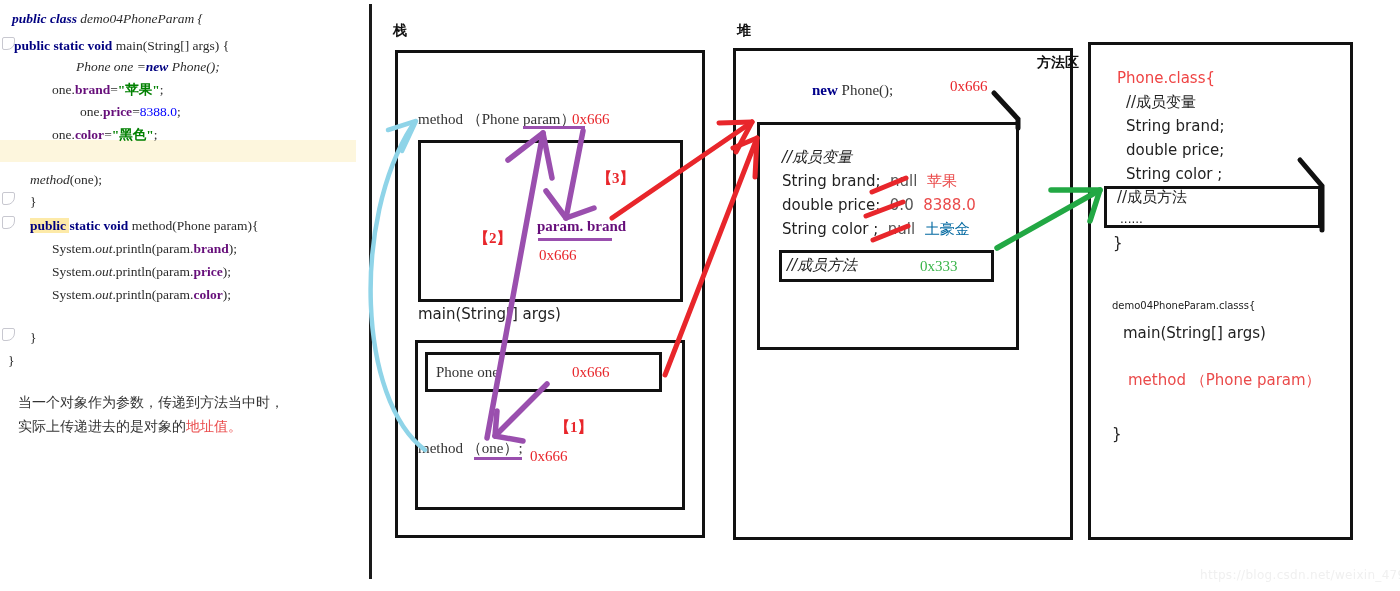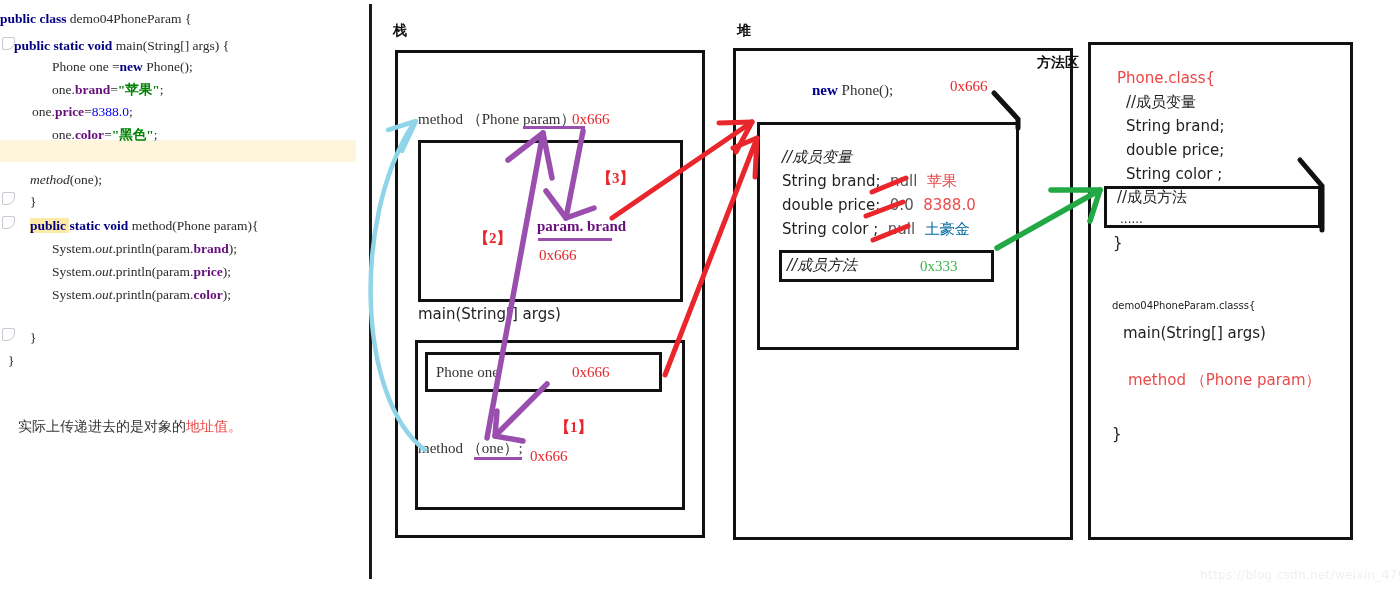--- a/index.html
+++ b/index.html
@@ -42,41 +42,42 @@
   .wm{font-family:"DejaVu Sans",sans-serif;font-size:12px;color:#f0f0f0;letter-spacing:.3px;}
 
   svg.overlay{position:absolute;left:0;top:0;width:1400px;height:591px;pointer-events:none;}
 </style>
 </head>
 <body>
 
 <div class="abs" id="code-pane">
   <div class="abs hl-band"></div>
   <div class="abs" id="code-lines">
-      <div class="code-line" style="top: 8px; padding-left: 0;"><span class="kw">public </span><span class="kw">class </span><span class="">demo04PhoneParam {</span></div>
+      <div class="code-line" style="top: 8px; padding-left: 12px; font-style: italic;"><span class="kw">public </span><span class="kw">class </span><span class="">demo04PhoneParam {</span></div>
       <div class="code-line" style="top: 35px; padding-left: 14px;"><span class="kw">public </span><span class="kw">static </span><span class="kw">void </span><span class="">main(String[] args) {</span></div>
-      <div class="code-line" style="top: 56px; padding-left: 52px;"><span class="">Phone one =</span><span class="kw">new </span><span class="">Phone();</span></div>
+      <div class="code-line" style="top: 56px; padding-left: 76px; font-style: italic;"><span class="">Phone one =</span><span class="kw">new </span><span class="">Phone();</span></div>
       <div class="code-line" style="top: 79px; padding-left: 52px;"><span class="">one.</span><span class="fld">brand</span><span class="">=</span><span class="str">"苹果"</span><span class="">;</span></div>
-      <div class="code-line" style="top: 101px; padding-left: 32px;"><span class="">one.</span><span class="fld">price</span><span class="">=</span><span class="num">8388.0</span><span class="">;</span></div>
+      <div class="code-line" style="top: 101px; padding-left: 80px;"><span class="">one.</span><span class="fld">price</span><span class="">=</span><span class="num">8388.0</span><span class="">;</span></div>
       <div class="code-line" style="top: 124px; padding-left: 52px;"><span class="">one.</span><span class="fld">color</span><span class="">=</span><span class="str">"黑色"</span><span class="">;</span></div>
       <div class="code-line" style="top: 169px; padding-left: 30px;"><span class="ital">method</span><span class="">(one);</span></div>
       <div class="code-line" style="top: 191px; padding-left: 30px;"><span class="">}</span></div>
       <div class="code-line" style="top: 215px; padding-left: 30px;"><span class="kw  hl-word">public </span><span class="kw">static </span><span class="kw">void </span><span class="">method(Phone param){</span></div>
       <div class="code-line" style="top: 238px; padding-left: 52px;"><span class="">System.</span><span class="ital">out</span><span class="">.println(param.</span><span class="fld">brand</span><span class="">);</span></div>
       <div class="code-line" style="top: 261px; padding-left: 52px;"><span class="">System.</span><span class="ital">out</span><span class="">.println(param.</span><span class="fld">price</span><span class="">);</span></div>
       <div class="code-line" style="top: 284px; padding-left: 52px;"><span class="">System.</span><span class="ital">out</span><span class="">.println(param.</span><span class="fld">color</span><span class="">);</span></div>
       <div class="code-line" style="top: 327px; padding-left: 30px;"><span class="">}</span></div>
       <div class="code-line" style="top: 350px; padding-left: 8px;"><span class="">}</span></div>
     </div>
 
   <div class="fold" style="left:2px;top:37px;"></div>
   <div class="fold" style="left:2px;top:192px;"></div>
   <div class="fold" style="left:2px;top:216px;"></div>
   <div class="fold" style="left:2px;top:328px;"></div>
 
+  <div class="abs t-sans" style="left:18px;top:394px;font-size:14px;color:#333;">当一个对象作为参数，传递到方法当中时，</div>
   <div class="abs t-sans" style="left:18px;top:418px;font-size:14px;color:#333;"><span>实际上传递进去的是对象的</span><span class="redtxt">地址值。</span></div>
 </div>
 <div class="abs" id="code-divider"></div>
 
 <div class="abs region-label" style="left:393px;top:22px;">栈</div>
 <div class="abs hbox" style="left:395px;top:50px;width:310px;height:488px;"></div>
 
 <div class="abs t-serif" style="left:418px;top:110px;font-size:15px;color:#333;"><span>method （Phone param）</span></div>
 <div class="abs" style="left:523px;top:126px;width:62px;height:3px;background:#9a4fae;"></div>
 <div class="abs t-serif red" style="left:572px;top:111px;font-size:15px;">0x666</div>

